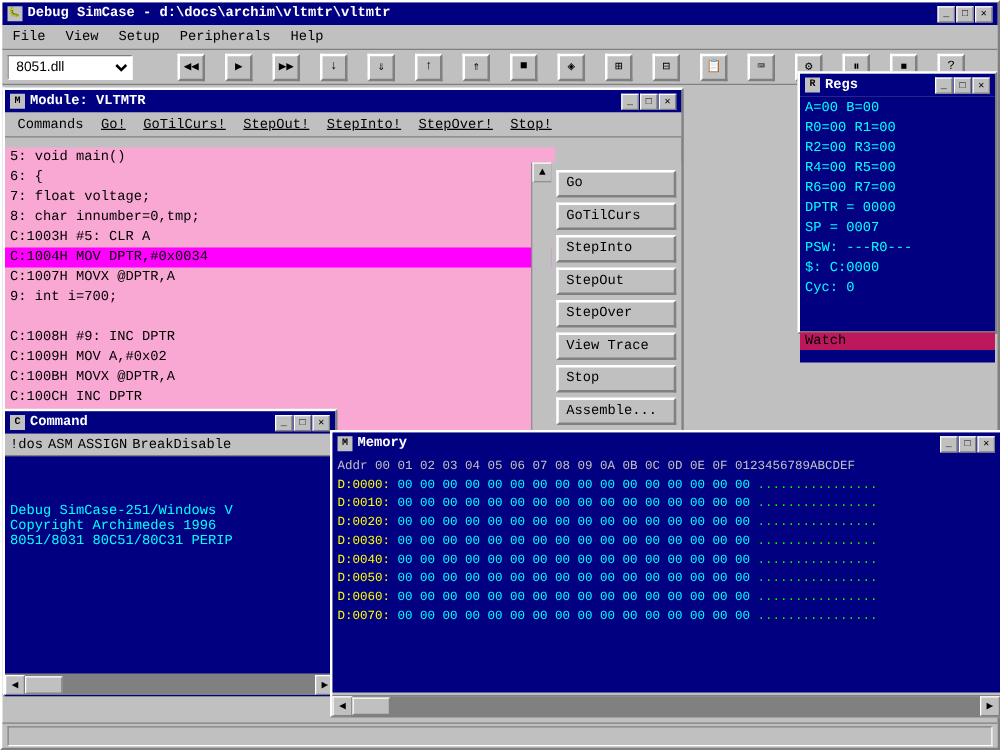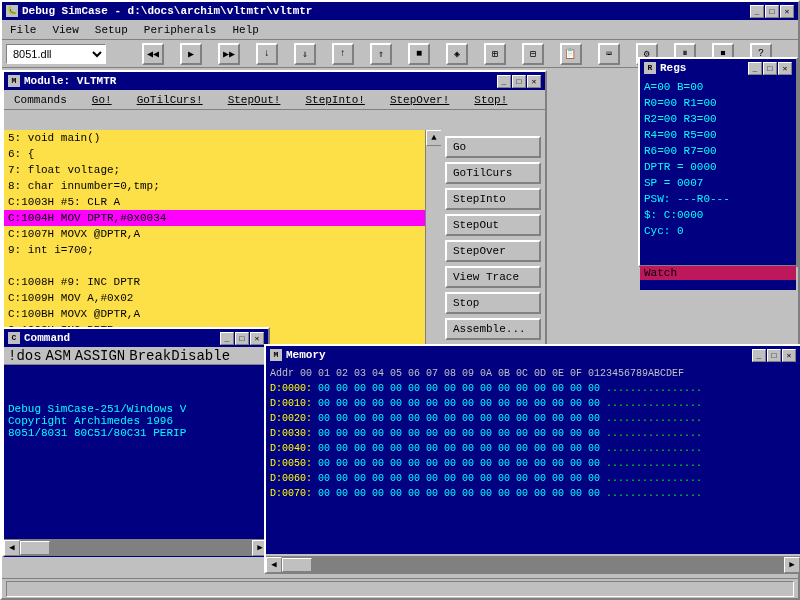--- a/index.html
+++ b/index.html
@@ -85,43 +85,43 @@
       height: 320px;
       background: #c0c0c0;
       border: 2px solid;
       border-color: #ffffff #808080 #808080 #ffffff;
     }
 
     .module-toolbar {
       background: #c0c0c0;
       padding: 2px 4px;
       display: flex;
-      gap: 13px;
+      gap: 2px;
       align-items: center;
       height: 20px;
       border-bottom: 1px solid #808080;
     }
     .module-toolbar-item {
       padding: 1px 6px;
       font-size: 11px;
       cursor: pointer;
       color: black;
       text-decoration: none;
     }
     .module-toolbar-item.underline {
       text-decoration: underline;
     }
 
     .code-area {
       position: absolute;
-      top: 58px;
+      top: 46px;
       left: 0;
       width: 440px;
       bottom: 0;
-      background: #fde047;
+      background: #f9a8d4;
       overflow: hidden;
       font-family: 'Courier New', monospace;
       font-size: 11px;
     }
     .code-line {
       padding: 0 4px;
       white-space: nowrap;
       color: #000000;
       height: 16px;
       line-height: 16px;
@@ -249,21 +249,21 @@
     .command-toolbar {
       background: #c0c0c0;
       height: 18px;
       display: flex;
       align-items: center;
       padding: 0 4px;
       gap: 4px;
       border-bottom: 1px solid #808080;
     }
     .cmd-tool-item {
-      font-size: 14px;
+      font-size: 11px;
       cursor: pointer;
       color: black;
     }
 
     
     .memory-window {
       position: absolute;
       top: 342px;
       left: 262px;
       width: 538px;

